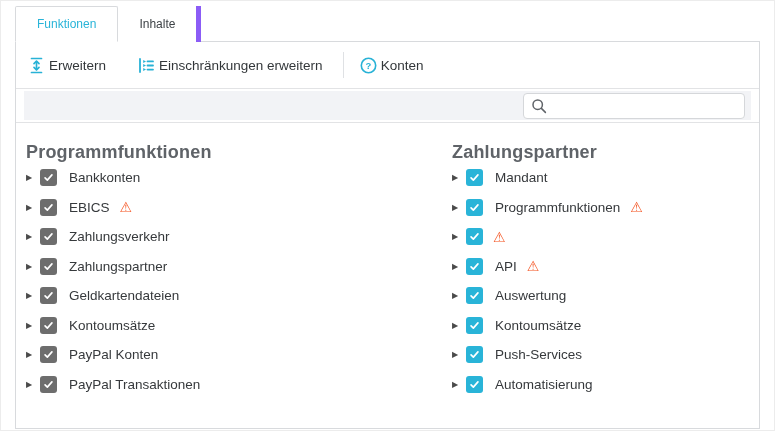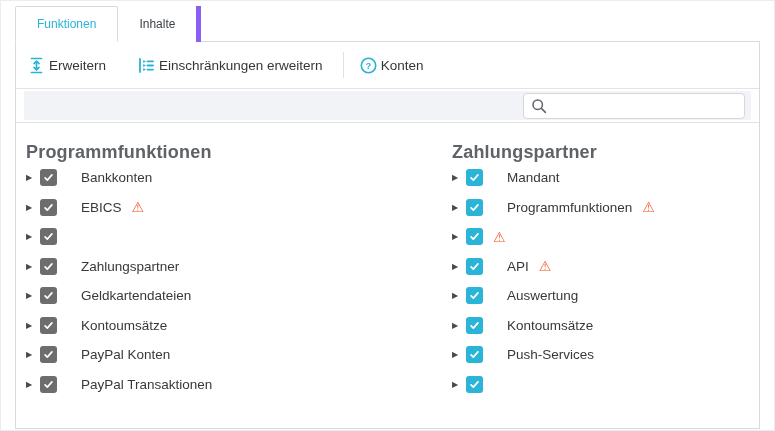--- a/index.html
+++ b/index.html
@@ -41,21 +41,21 @@
   .content { padding:19px 0 0 8px; display:flex; flex:1 1 auto; }
   .col { width:426px; flex:0 0 auto; }
   .col:last-child { width:auto; flex:1 1 auto; }
   .col-header { font-size:18px; font-weight:600; color:#5f6368; margin:0 0 0 2px;
     letter-spacing:.2px; }
   .row { display:flex; align-items:center; height:29.5px; }
   .exp { width:16px; font-size:8px; color:#4a4a4a; text-align:left; padding-left:2px;
     cursor:pointer; flex:0 0 auto; }
   .cb { width:17px; height:17px; border-radius:3px; display:flex; align-items:center;
     justify-content:center; cursor:pointer; flex:0 0 auto; }
-  .lbl { margin-left:24px; font-size:13.5px; color:#36393c; cursor:pointer; }
+  .lbl { margin-left:12px; font-size:13.5px; color:#36393c; cursor:pointer; }
   .warn { margin-left:10px; color:#f4511e; font-size:14px; line-height:1; display:none; }
 </style>
 </head>
 <body>
 
 <div class="tabstrip">
   <div class="tab active">Funktionen</div>
   <div class="tab inactive">Inhalte</div>
 </div>
 
@@ -140,20 +140,21 @@
     <span class="warn" style="display: inline;">⚠</span>
   </div>
 
   <div class="row">
     <span class="exp">▶</span>
     <span class="cb" role="checkbox" aria-checked="true" style="background: rgb(109, 109, 109);">
       <svg width="11" height="11" viewBox="0 0 24 24">
         <path d="M4.5 12.8l5 5 10-11.5" stroke="#fff" stroke-width="3.6" fill="none" stroke-linecap="round" stroke-linejoin="round"></path>
       </svg>
     </span>
+    <span class="lbl">Zahlungsverkehr</span>
 
   </div>
 
   <div class="row">
     <span class="exp">▶</span>
     <span class="cb" role="checkbox" aria-checked="true" style="background: rgb(109, 109, 109);">
       <svg width="11" height="11" viewBox="0 0 24 24">
         <path d="M4.5 12.8l5 5 10-11.5" stroke="#fff" stroke-width="3.6" fill="none" stroke-linecap="round" stroke-linejoin="round"></path>
       </svg>
     </span>
@@ -286,18 +287,19 @@
 
   </div>
 
   <div class="row">
     <span class="exp">▶</span>
     <span class="cb" role="checkbox" aria-checked="true" style="background: rgb(41, 180, 216);">
       <svg width="11" height="11" viewBox="0 0 24 24">
         <path d="M4.5 12.8l5 5 10-11.5" stroke="#fff" stroke-width="3.6" fill="none" stroke-linecap="round" stroke-linejoin="round"></path>
       </svg>
     </span>
+    <span class="lbl">Automatisierung</span>
 
   </div>
 </div>
   </section>
 </div>
 </div>
 
 </body></html>

